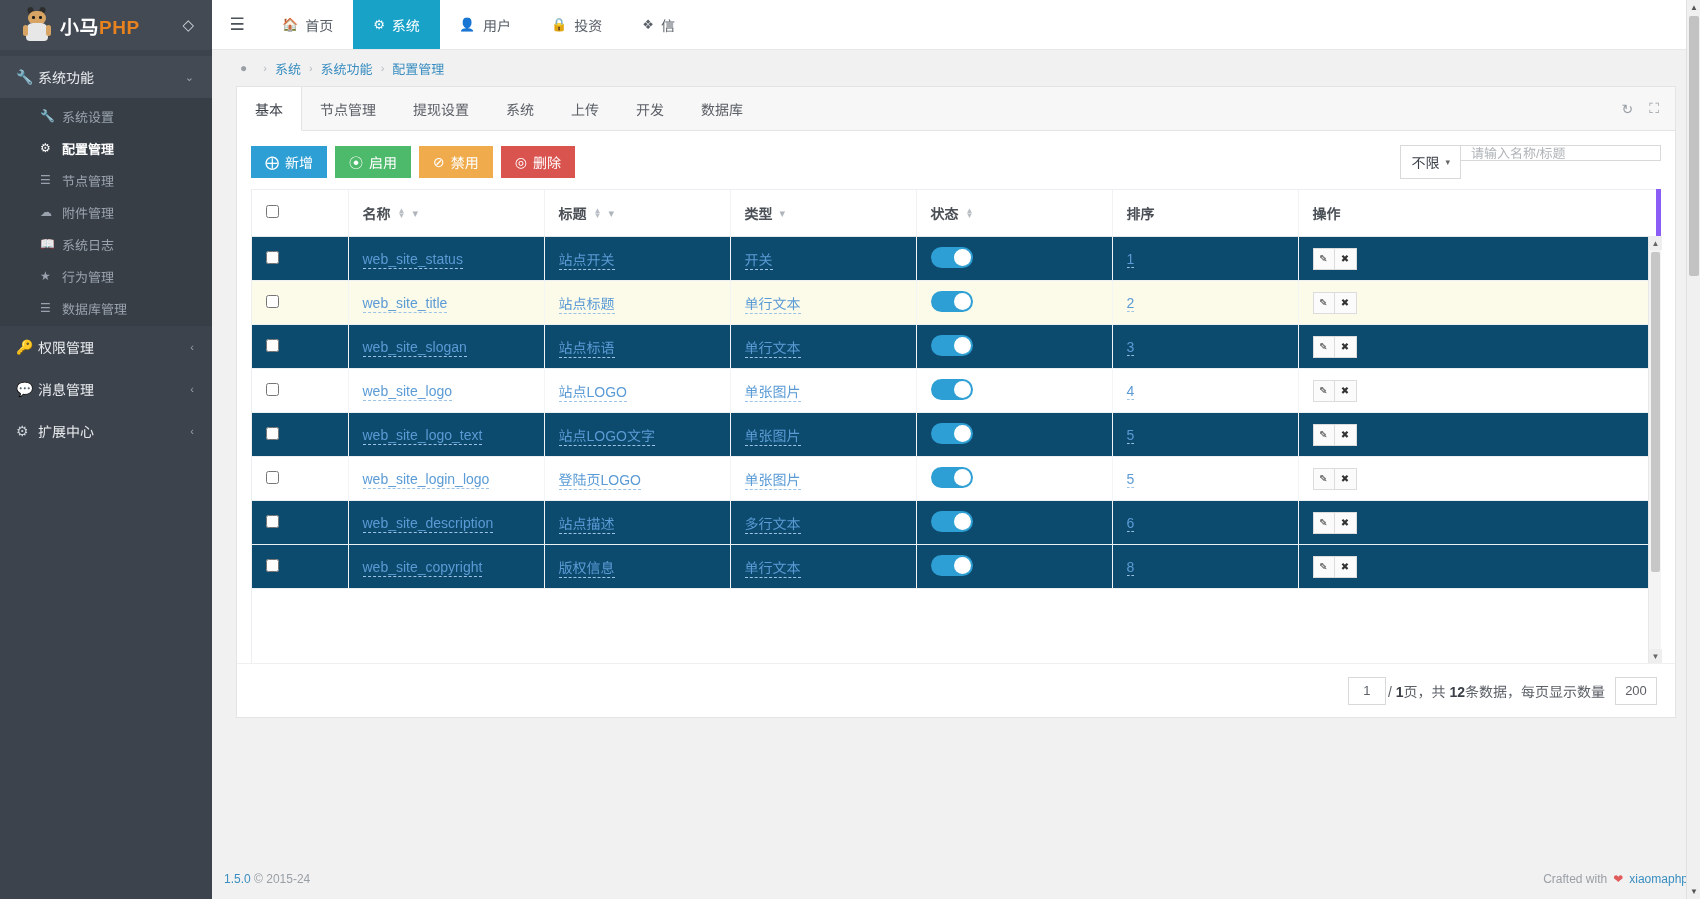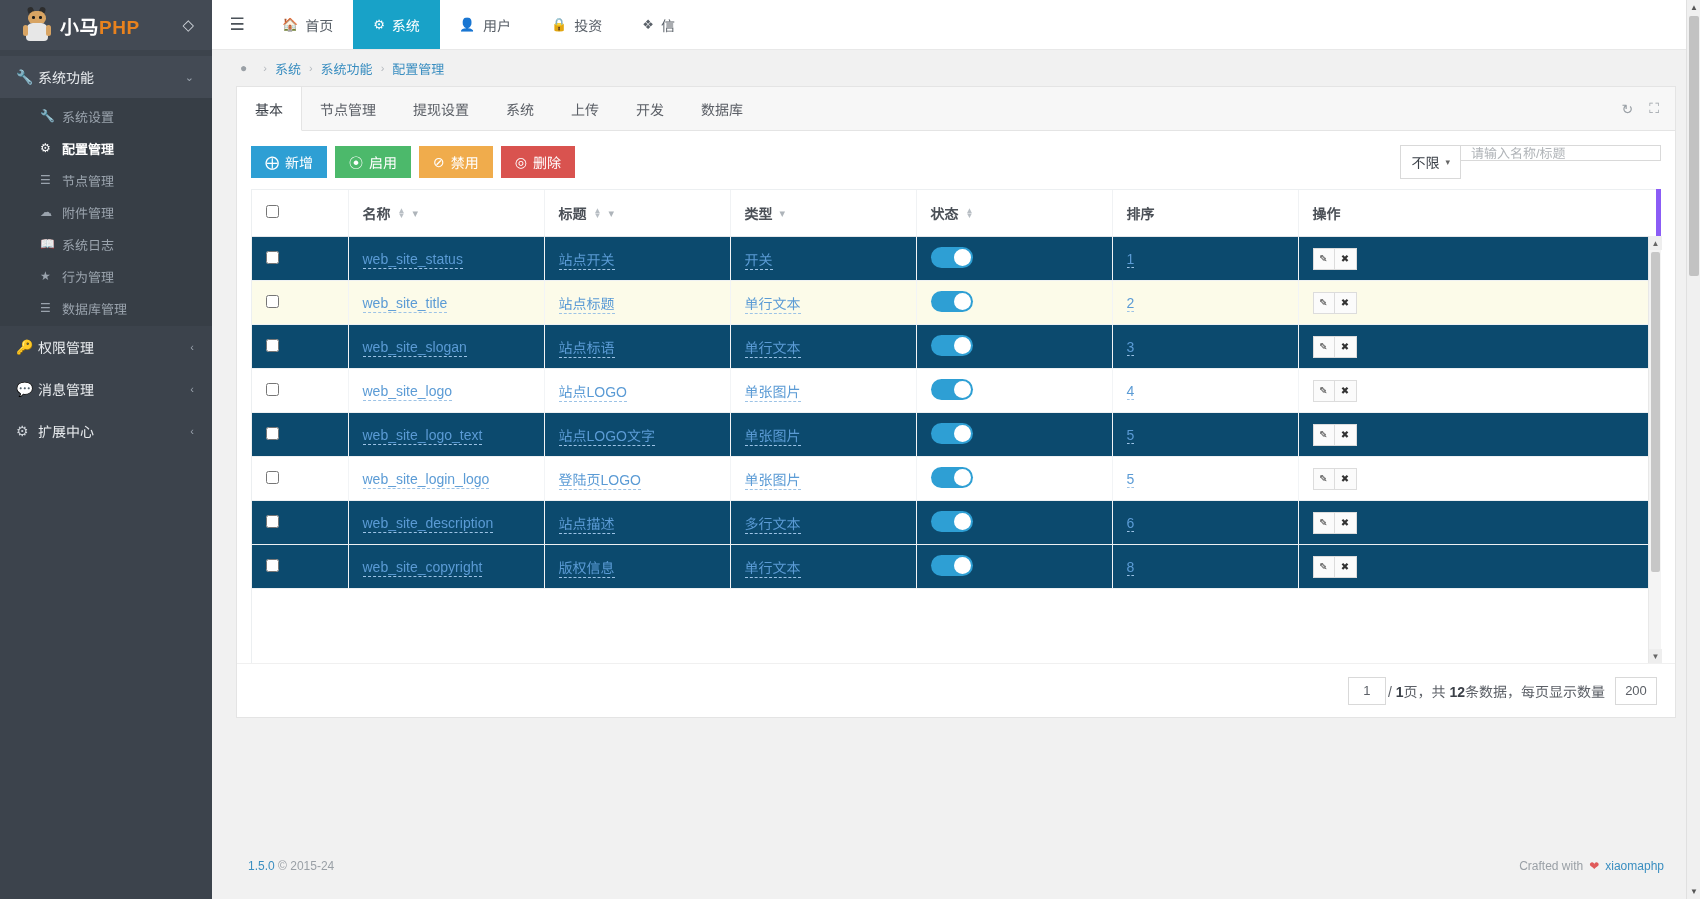--- a/index.html
+++ b/index.html
@@ -286,22 +286,22 @@
   }
   .pager-text { margin: 0 2px; }
   .pager-text b { font-weight: bold; color: #3b4048; }
   .pager-size {
     width: 42px; height: 28px; border: 1px solid #d9d9d9; text-align: center;
     font-size: 13px; color: #5c6067; outline: none; font-family: inherit;
     margin-left: 8px; background: #fff;
   }
 
   .footer {
-    height: 40px; display: flex; align-items: flex-start;
-    padding: 0 36px; font-size: 12px; color: #9aa0a6;
+    height: 40px; display: flex; align-items: center;
+    padding: 0 12px; font-size: 12px; color: #9aa0a6;
     background: #f1f1f1; overflow: hidden;
   }
   .footer a { color: #3a8ec0; text-decoration: none; }
   .footer-right { margin-left: auto; display: flex; align-items: center; gap: 6px; }
   .heart { color: #e05b5b; }
 
   .page-scroll {
     position: absolute; right: 0; top: 0; width: 14px; height: 899px;
     background: #f0f0f0; border-left: 1px solid #e0e0e0;
   }

